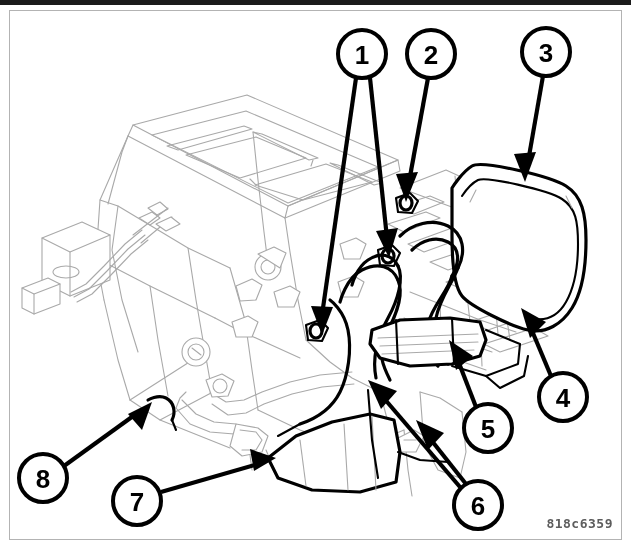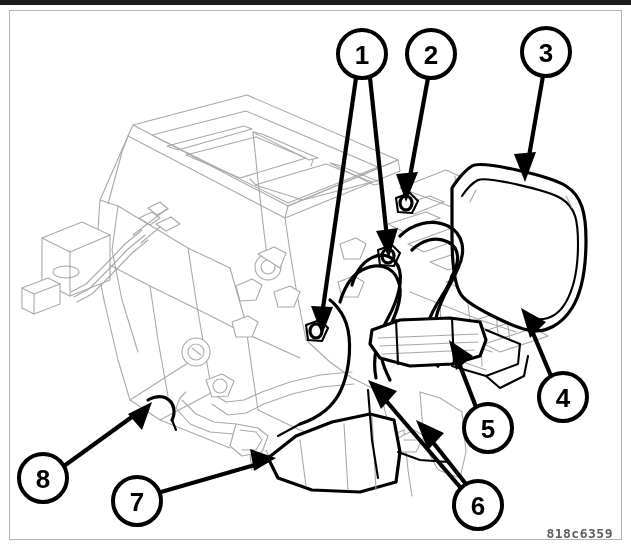--- a/index.html
+++ b/index.html
@@ -33,21 +33,21 @@
   }
   #art {
     position: absolute;
     left: 0; top: 0;
     width: 631px;
     height: 548px;
   }
   #figure-id {
     position: absolute;
     right: 18px;
-    bottom: 7px;
+    bottom: 17px;
     font-family: "DejaVu Sans Mono", monospace;
     font-size: 13px;
     letter-spacing: 0.5px;
     color: #5d5d5d;
     font-weight: 600;
   }
 </style>
 </head>
 <body>
 

